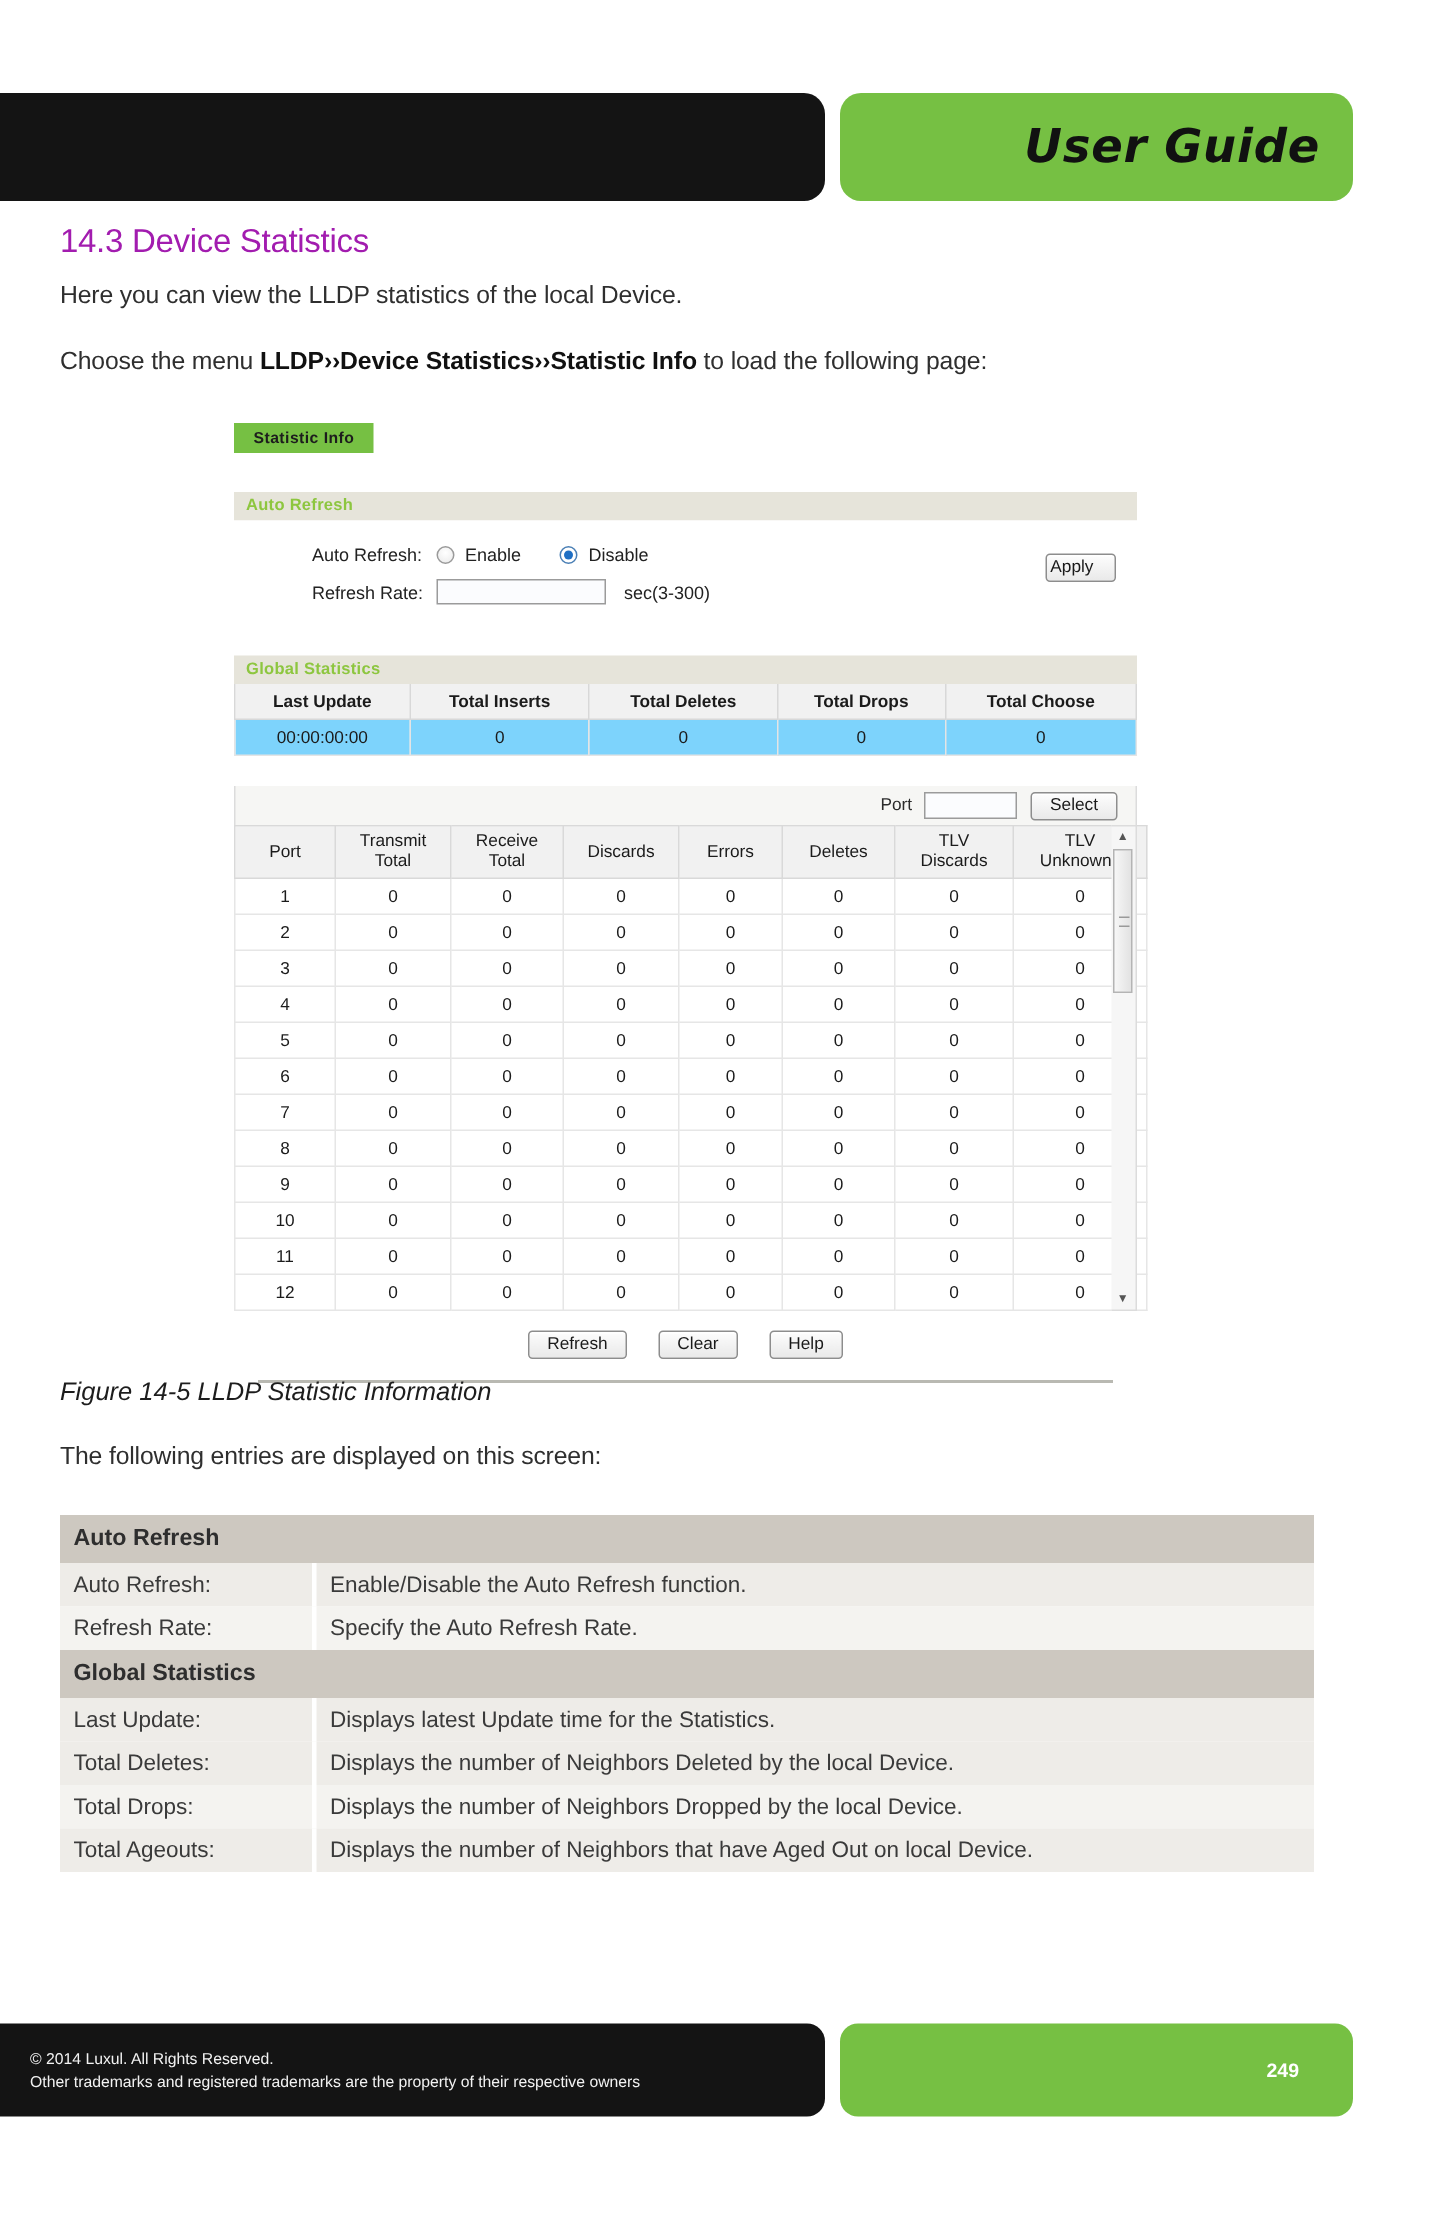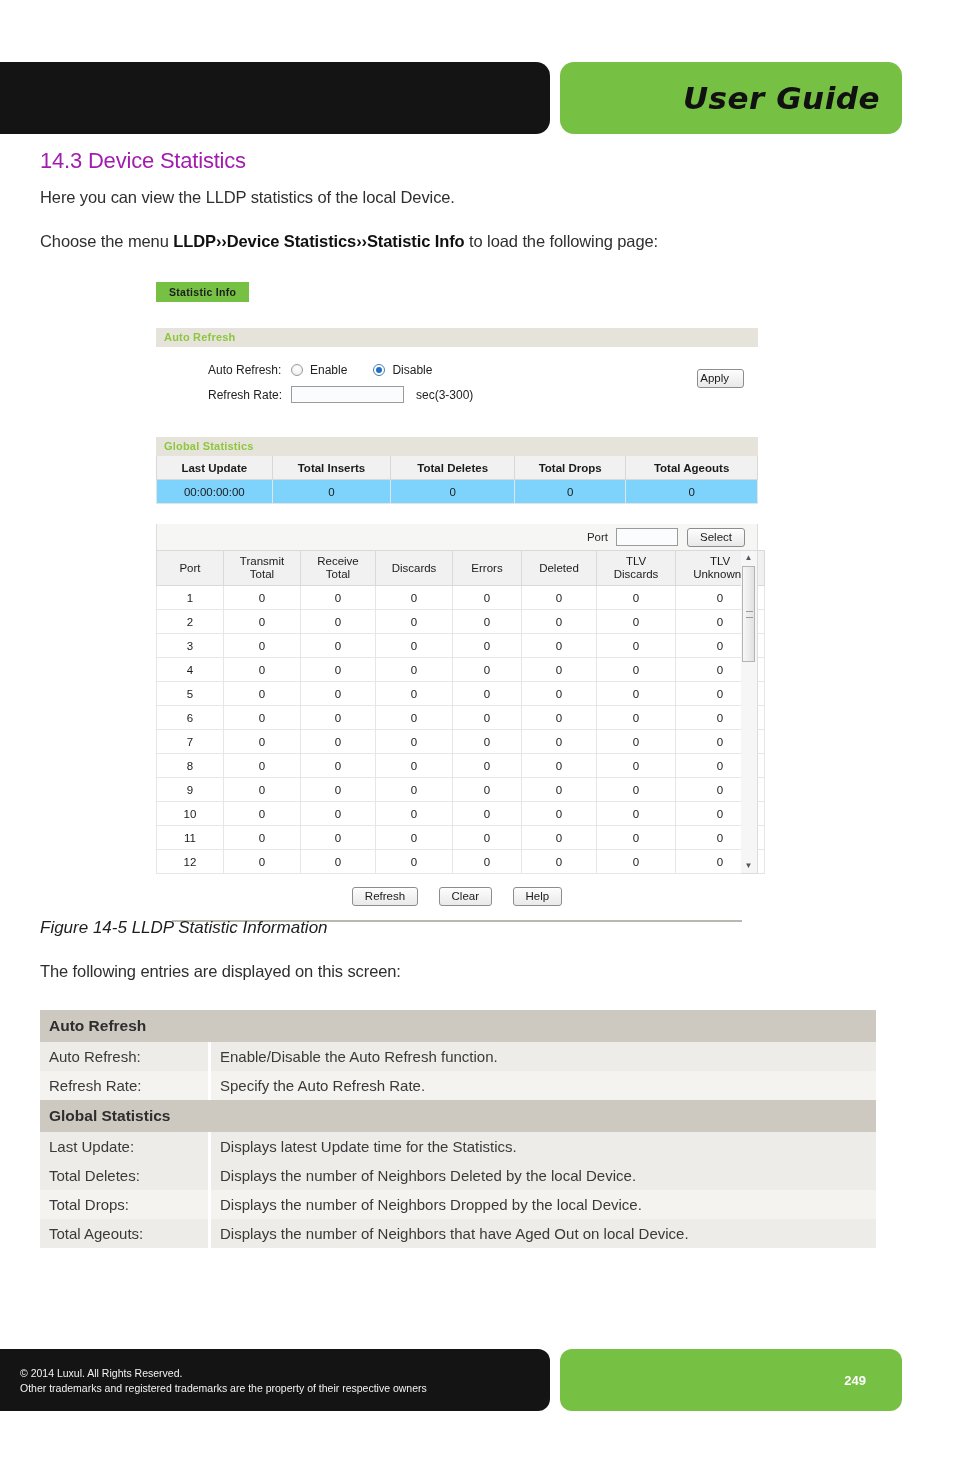--- a/index.html
+++ b/index.html
@@ -212,21 +212,21 @@
   
   <div class="panel" style="margin-top:16px;">
     <div class="bar">Global Statistics</div>
     <table class="gtbl">
       <thead>
           <tr id="g-head">
             <th>Last Update</th>
             <th>Total Inserts</th>
             <th>Total Deletes</th>
             <th>Total Drops</th>
-            <th>Total Ageouts</th>
+            <th>Total Choose</th>
           </tr>
         </thead>
       <tbody>
           <tr id="g-body">
             <td>00:00:00:00</td>
             <td>0</td>
             <td>0</td>
             <td>0</td>
             <td>0</td>
           </tr>
@@ -243,21 +243,21 @@
     </div>
     <div class="ntblwrap">
       <table class="ntbl">
         <thead>
             <tr id="n-head">
               <th style="width: 64px;">Port</th>
               <th style="width: 74px;">Transmit<br>Total</th>
               <th style="width: 72px;">Receive<br>Total</th>
               <th style="width: 74px;">Discards</th>
               <th style="width: 66px;">Errors</th>
-              <th style="width: 72px;">Deleted</th>
+              <th style="width: 72px;">Deletes</th>
               <th style="width: 76px;">TLV<br>Discards</th>
               <th style="width: 86px;">TLV<br>Unknowns</th>
             </tr>
           </thead>
         <tbody id="n-body">
             <tr>
               <td>1</td>
               <td>0</td>
               <td>0</td>
               <td>0</td>

